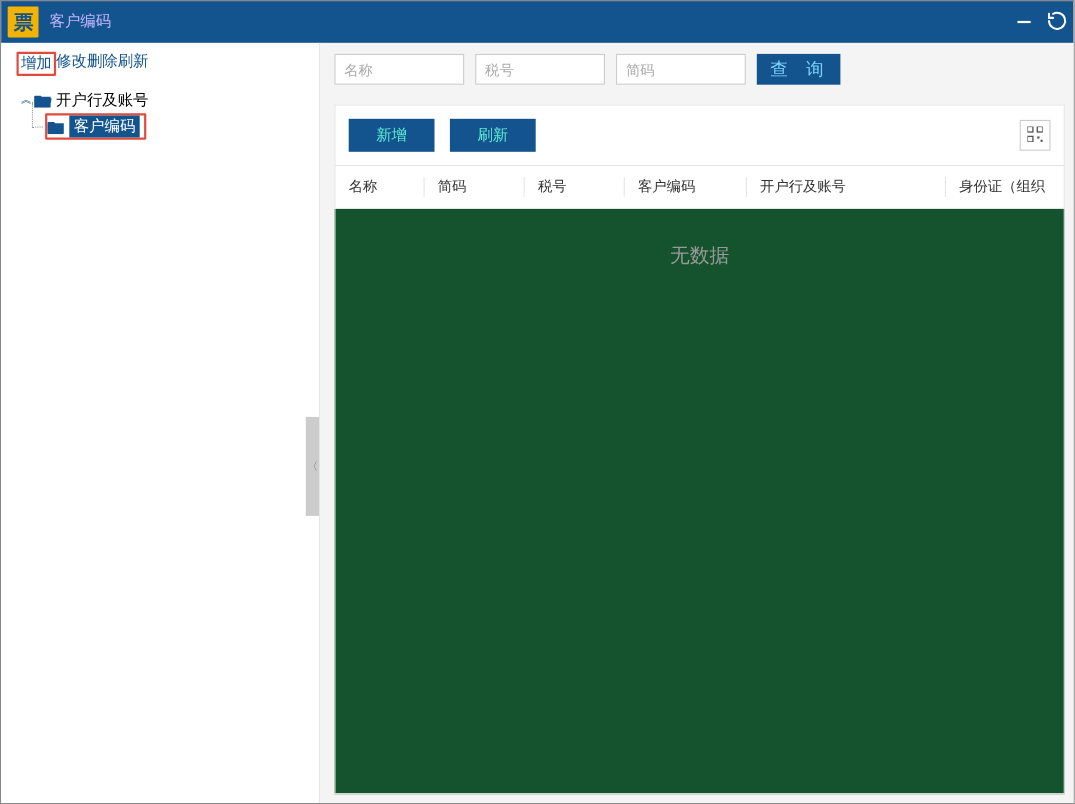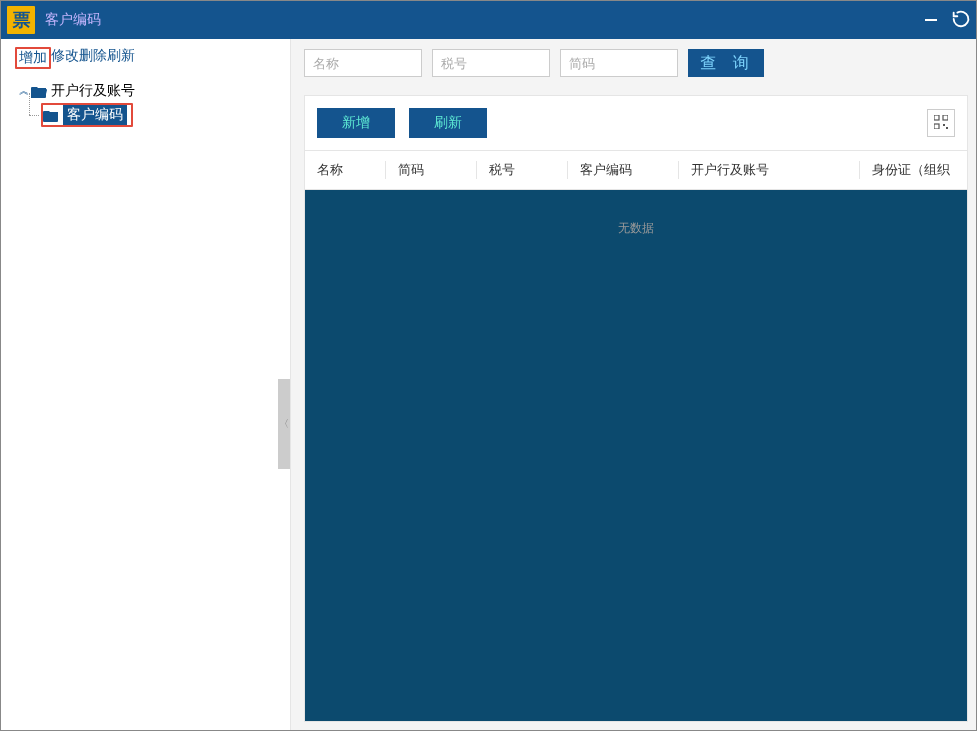--- a/index.html
+++ b/index.html
@@ -48,21 +48,21 @@
     .ops-btn { width: 78px; height: 30px; background: #14548e; color: #5eead4; border: none; font-size: 14px; cursor: pointer; margin-right: 14px; }
     .ops-spacer { flex: 1; }
     .qr-btn { width: 28px; height: 28px; border: 1px solid #ccc; background: #fff; display: flex; align-items: center; justify-content: center; cursor: pointer; }
     .qr-btn svg { width: 14px; height: 14px; }
     
     .table-head { display: flex; border: 1px solid #e5e5e5; border-bottom: 1px solid #e5e5e5; background: #fff; height: 40px; align-items: center; font-size: 13px; color: #333; }
     .th { padding-left: 12px; border-right: 0px solid #eee; }
     .th-divider { width: 1px; height: 18px; background: #e5e5e5; }
     .th1 { width: 80px; } .th2 { width: 90px; } .th3 { width: 90px; } .th4 { width: 110px; } .th5 { width: 180px; } .th6 { flex: 1; }
     
-    .table-body { border: 1px solid #e5e5e5; border-top: none; background: #0c4a6e; flex: 1; text-align: center; color: #999; padding-top: 30px; font-size: 12px; }
+    .table-body { border: 1px solid #e5e5e5; border-top: none; background: #14532d; flex: 1; text-align: center; color: #999; padding-top: 30px; font-size: 18px; }
   </style>
 </head>
 <body>
 
 <div class="titlebar">
   <div class="logo">
       <span class="logo-inner">票</span>
     </div>
   <div class="title-text">客户编码</div>
   <div class="titlebar-spacer"></div>

